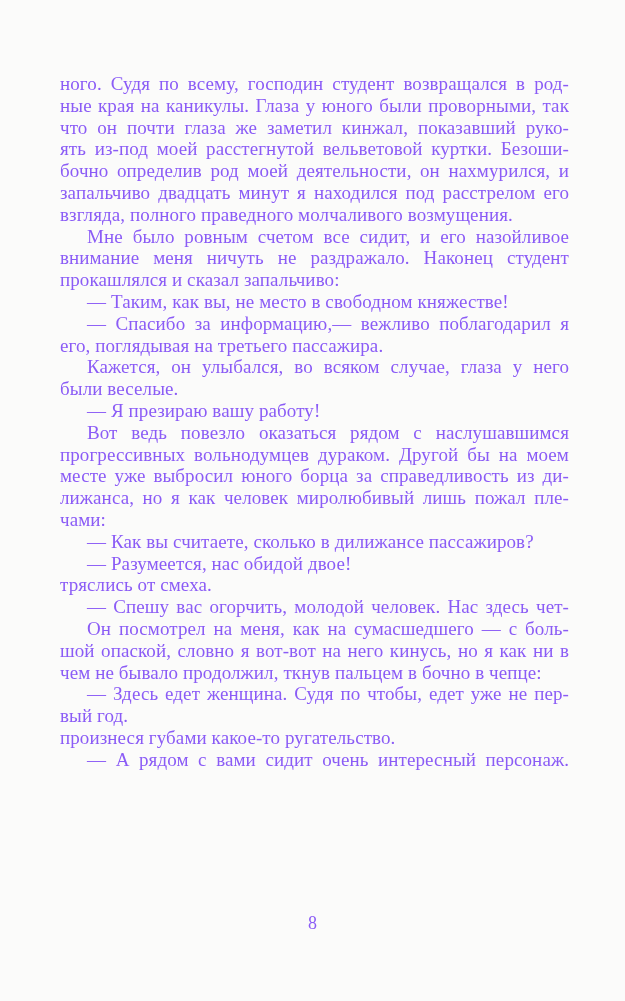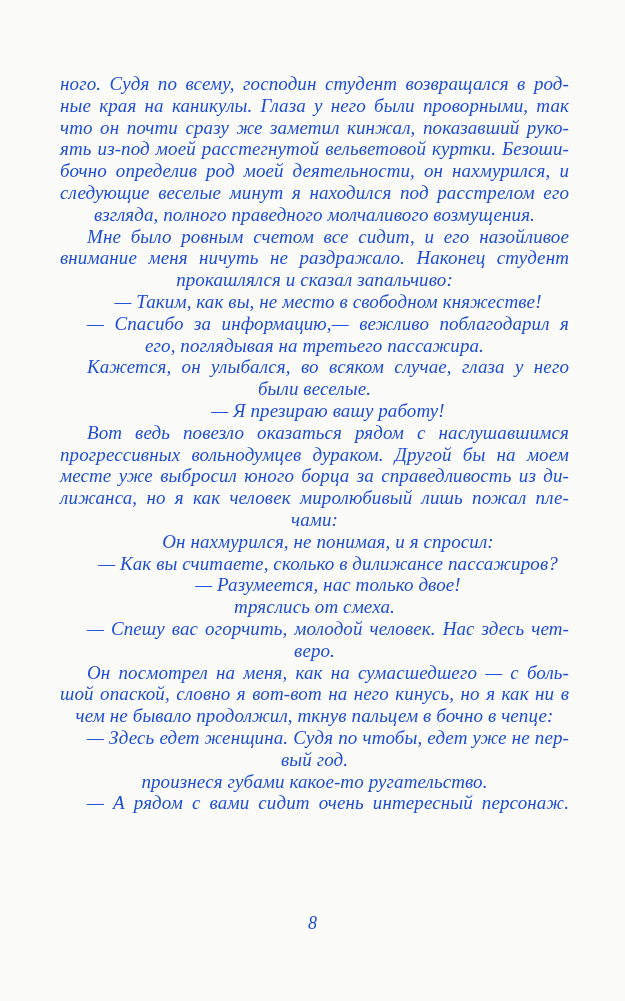--- a/index.html
+++ b/index.html
@@ -26,21 +26,21 @@
   }
   .paragraph {
     margin: 0;
     padding: 0;
   }
   .line {
     font-size: 19px;
     line-height: 21.8px;
     height: 21.8px;
     white-space: normal;
-    text-align: center;
+    text-align: left;
     letter-spacing: 0.1px;
   }
   .line.justify {
     text-align: justify;
     text-align-last: justify;
   }
   .line.indent {
     padding-left: 27px;
   }
   .page-number {
@@ -49,29 +49,29 @@
     left: 0;
     width: 100%;
     text-align: center;
     font-size: 18px;
     line-height: 22px;
   }
 </style>
 </head>
 <body style="background: rgb(251, 251, 250);">
 
-<div class="book-page" style="color: #1d4ed8; font-style: italic;">
+<div class="book-page" style="color: #8b5cf6;">
   <div class="text-column" id="text-column">
       <div class="paragraph">
         <div class="line justify">ного. Судя по всему, господин студент возвращался в род-</div>
-        <div class="line justify">ные края на каникулы. Глаза у него были проворными, так</div>
-        <div class="line justify">что он почти сразу же заметил кинжал, показавший руко-</div>
+        <div class="line justify">ные края на каникулы. Глаза у юного были проворными, так</div>
+        <div class="line justify">что он почти глаза же заметил кинжал, показавший руко-</div>
         <div class="line justify">ять из-под моей расстегнутой вельветовой куртки. Безоши-</div>
         <div class="line justify">бочно определив род моей деятельности, он нахмурился, и</div>
-        <div class="line justify">следующие веселые минут я находился под расстрелом его</div>
+        <div class="line justify">запальчиво двадцать минут я находился под расстрелом его</div>
         <div class="line">взгляда, полного праведного молчаливого возмущения.</div>
       </div>
       <div class="paragraph">
         <div class="line justify indent">Мне было ровным счетом все сидит, и его назойливое</div>
         <div class="line justify">внимание меня ничуть не раздражало. Наконец студент</div>
         <div class="line">прокашлялся и сказал запальчиво:</div>
       </div>
       <div class="paragraph">
         <div class="line indent">— Таким, как вы, не место в свободном княжестве!</div>
       </div>
@@ -87,34 +87,30 @@
         <div class="line indent">— Я презираю вашу работу!</div>
       </div>
       <div class="paragraph">
         <div class="line justify indent">Вот ведь повезло оказаться рядом с наслушавшимся</div>
         <div class="line justify">прогрессивных вольнодумцев дураком. Другой бы на моем</div>
         <div class="line justify">месте уже выбросил юного борца за справедливость из ди-</div>
         <div class="line justify">лижанса, но я как человек миролюбивый лишь пожал пле-</div>
         <div class="line">чами:</div>
       </div>
       <div class="paragraph">
-        <div class="line indent">Он нахмурился, не понимая, и я спросил:</div>
-      </div>
-      <div class="paragraph">
         <div class="line indent">— Как вы считаете, сколько в дилижансе пассажиров?</div>
       </div>
       <div class="paragraph">
-        <div class="line indent">— Разумеется, нас только двое!</div>
+        <div class="line indent">— Разумеется, нас обидой двое!</div>
       </div>
       <div class="paragraph">
         <div class="line">тряслись от смеха.</div>
       </div>
       <div class="paragraph">
         <div class="line justify indent">— Спешу вас огорчить, молодой человек. Нас здесь чет-</div>
-        <div class="line">веро.</div>
       </div>
       <div class="paragraph">
         <div class="line justify indent">Он посмотрел на меня, как на сумасшедшего — с боль-</div>
         <div class="line justify">шой опаской, словно я вот-вот на него кинусь, но я как ни в</div>
         <div class="line">чем не бывало продолжил, ткнув пальцем в бочно в чепце:</div>
       </div>
       <div class="paragraph">
         <div class="line justify indent">— Здесь едет женщина. Судя по чтобы, едет уже не пер-</div>
         <div class="line">вый год.</div>
       </div>

